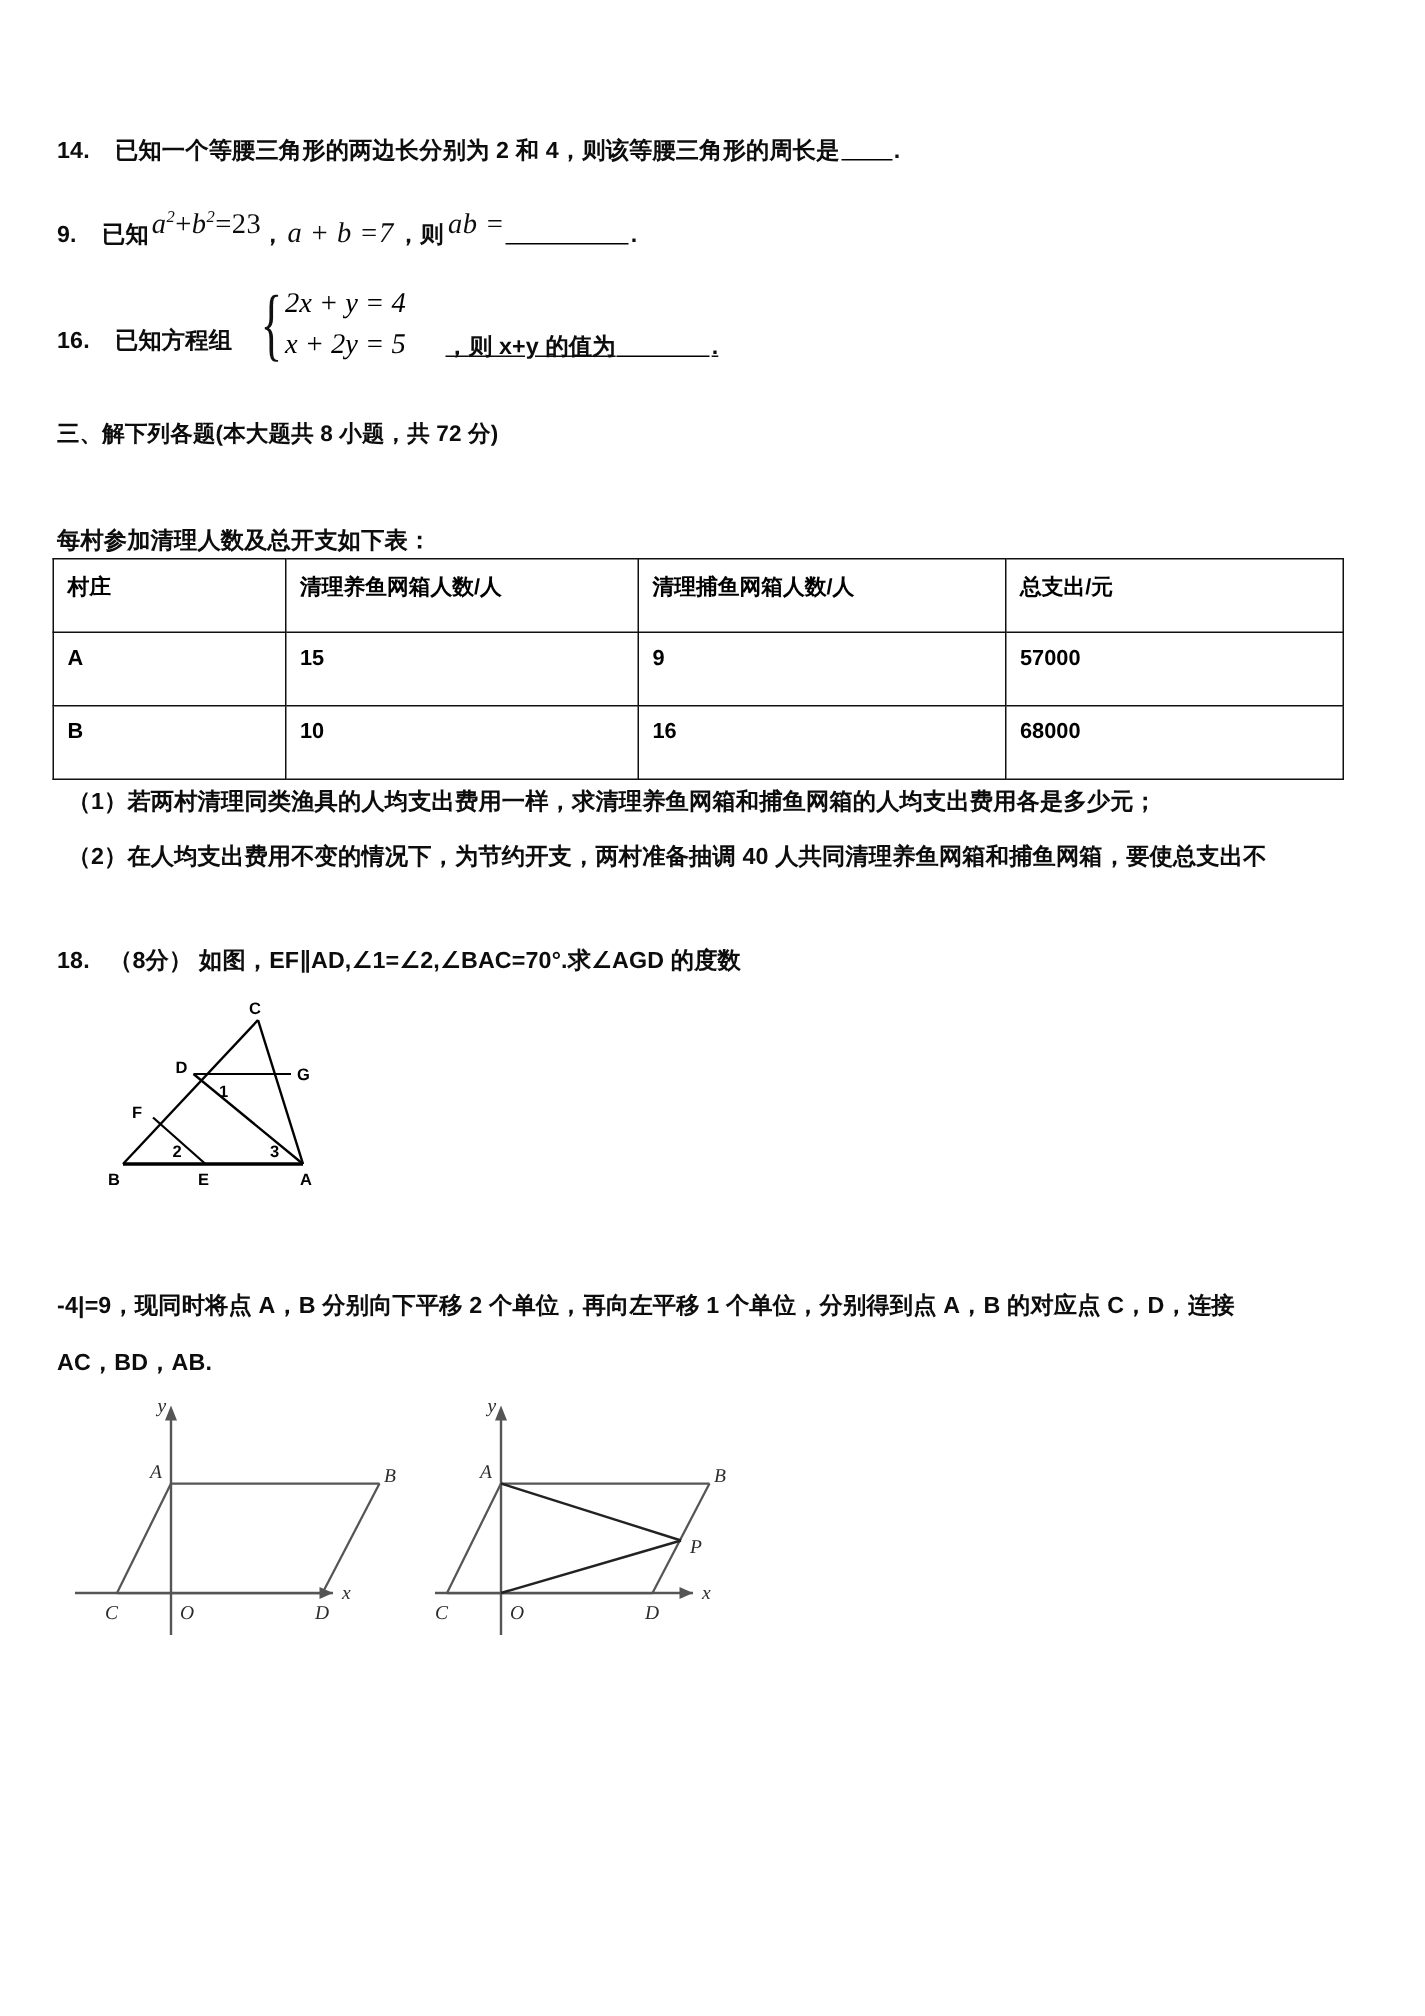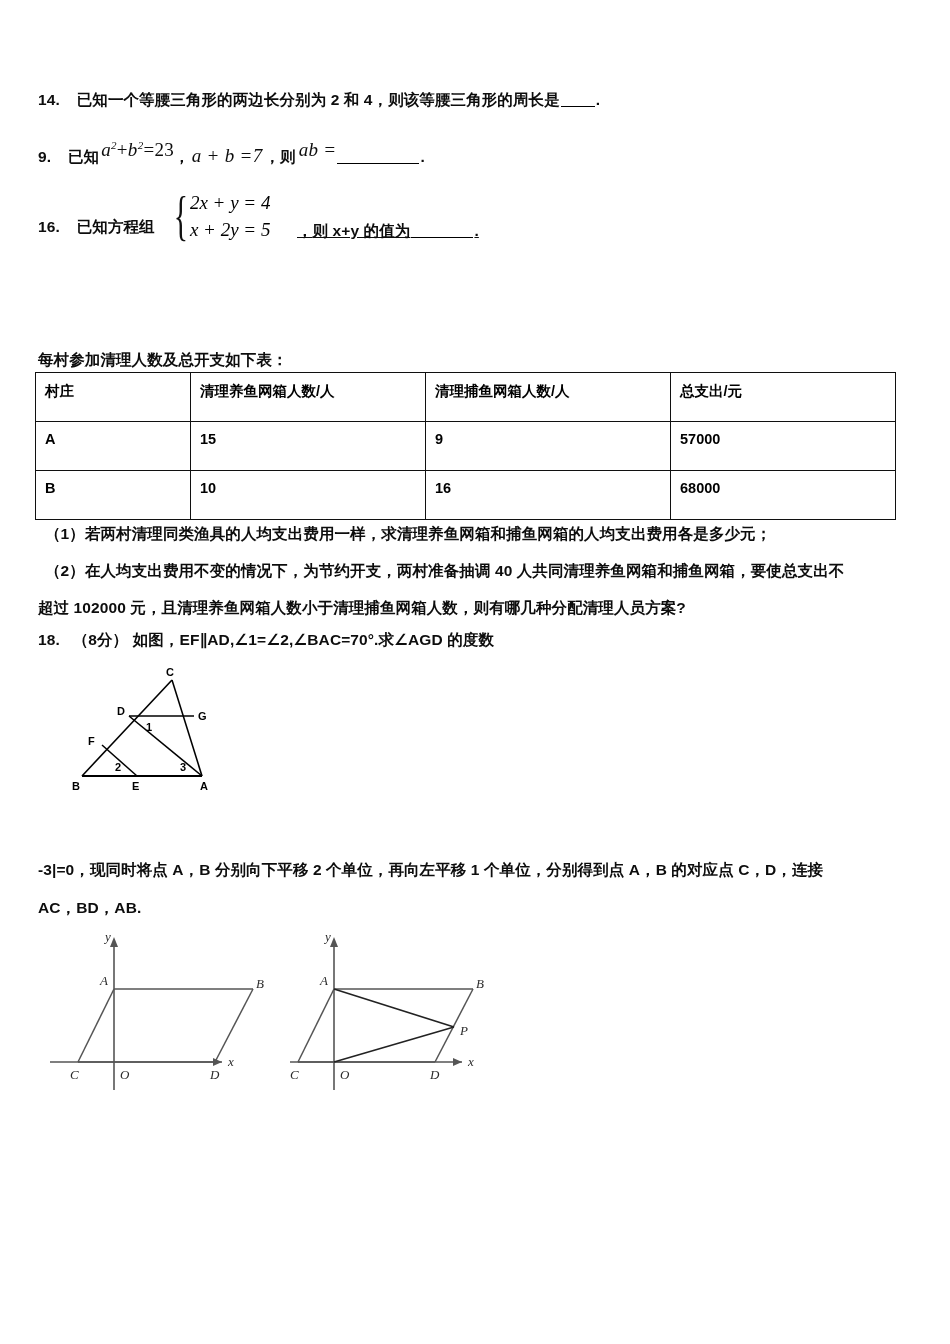--- a/index.html
+++ b/index.html
@@ -173,20 +173,21 @@
     <span class="eqs">
 
       <span>2x + y = 4</span>
       <span>x + 2y = 5</span>
     </span>
   </div>
   <div class="qline" style="left:297px; top:221px;text-decoration:underline;">
     <span>，</span><span>则 x+y 的值为</span><span class="blank-md"></span><span>.</span>
   </div>
 
+  <div class="qline" style="left:38px; top:280px; font-size:15px;">三、解下列各题(本大题共 8 小题，共 72 分)</div>
 
   <div class="qline" style="left:38px; top:350px;">每村参加清理人数及总开支如下表：</div>
 
   <table class="data-table" style="left:35px; top:372px; width:860px;">
     <colgroup>
       <col style="width:155px">
       <col style="width:235px">
       <col style="width:245px">
       <col style="width:225px">
     </colgroup>
@@ -209,21 +210,20 @@
         <td>B</td>
         <td>10</td>
         <td>16</td>
         <td>68000</td>
       </tr>
     </tbody>
   </table>
 
   <div class="qline" style="left:45px; top:524px;">（1）若两村清理同类渔具的人均支出费用一样，求清理养鱼网箱和捕鱼网箱的人均支出费用各是多少元；</div>
   <div class="qline" style="left:45px; top:561px;">（2）在人均支出费用不变的情况下，为节约开支，两村准备抽调 40 人共同清理养鱼网箱和捕鱼网箱，要使总支出不</div>
-  <div class="qline" style="left:38px; top:598px;">超过 102000 元，且清理养鱼网箱人数小于清理捕鱼网箱人数，则有哪几种分配清理人员方案?</div>
 
   <div class="qline" style="left:38px; top:630px;">
     <span>18.</span>
     <span style="display:inline-block; width:4px"></span>
     <span>（8分）</span>
     <span>如图，EF∥AD,∠1=∠2,∠BAC=70°.求∠AGD 的度数</span>
   </div>
 
   <svg class="figure" style="left:62px; top:663px;" width="180" height="130" viewBox="0 0 180 130">
 
@@ -242,21 +242,21 @@
     <text class="fig-label-bold" x="136" y="57">G</text>
     <text class="fig-label-bold" x="26" y="82">F</text>
     <text class="fig-label-bold" x="10" y="127">B</text>
     <text class="fig-label-bold" x="70" y="127">E</text>
     <text class="fig-label-bold" x="138" y="127">A</text>
     <text class="fig-label-bold" x="84" y="68">1</text>
     <text class="fig-label-bold" x="53" y="108">2</text>
     <text class="fig-label-bold" x="118" y="108">3</text>
   </svg>
 
-  <div class="qline" style="left:38px; top:860px;">‑3|=0，现同时将点 A，B 分别向下平移 2 个单位，再向左平移 1 个单位，分别得到点 A，B 的对应点 C，D，连接</div>
+  <div class="qline" style="left:38px; top:860px;">‑4|=9，现同时将点 A，B 分别向下平移 2 个单位，再向左平移 1 个单位，分别得到点 A，B 的对应点 C，D，连接</div>
   <div class="qline" style="left:38px; top:898px;">AC，BD，AB.</div>
 
   <svg class="figure" style="left:42px; top:925px;" width="250" height="170" viewBox="0 0 250 170">
 
     <line x1="8" y1="137" x2="180" y2="137" stroke="#555" stroke-width="1.6"></line>
     <polygon points="180,137 171,133 171,141" fill="#555"></polygon>
     <line x1="72" y1="165" x2="72" y2="16" stroke="#555" stroke-width="1.6"></line>
     <polygon points="72,12 68,22 76,22" fill="#555"></polygon>
 
     <line x1="72" y1="64" x2="211" y2="64" stroke="#555" stroke-width="1.5"></line>

